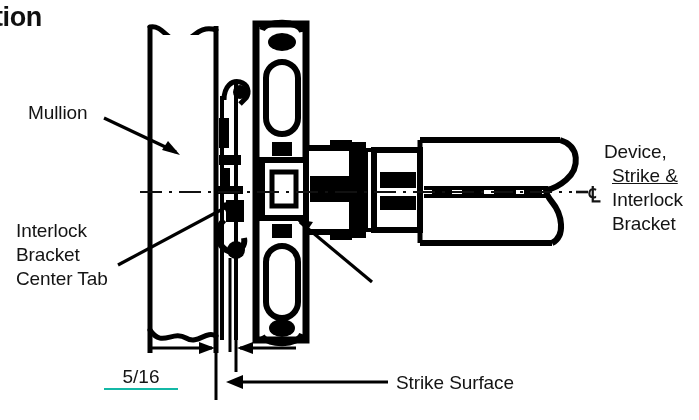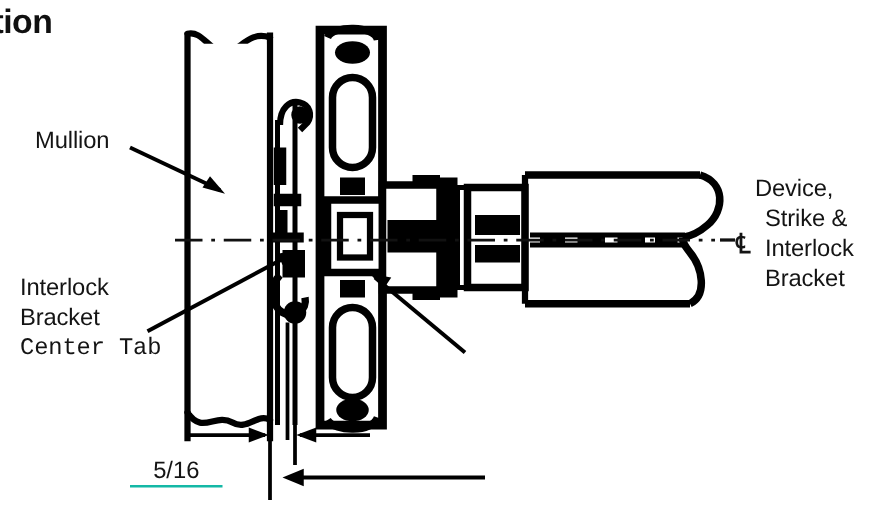--- a/index.html
+++ b/index.html
@@ -202,28 +202,29 @@
 
   </svg>
 
   <div class="title" style="left:-6px; top:2px;">tion</div>
 
   <div class="lbl" style="left:28px; top:101px;">Mullion</div>
 
   <div>
     <div class="lbl" style="left:16px; top:219px;">Interlock</div>
     <div class="lbl" style="left:16px; top:243px;">Bracket</div>
-    <div class="lbl" style="left:16px; top:267px;font-family:Liberation Mono, monospace;">Center Tab</div>
+    <div class="lbl" style="left:16px; top:267px;">Center Tab</div>
   </div>
 
 
+  <div class="lbl" style="left:396px; top:371px;">Strike Surface</div>
 
   <div>
     <div class="lbl" style="left:604px; top:140px;">Device,</div>
-    <div class="lbl" style="left:612px; top:164px;">Strike &amp;</div>
+    <div class="lbl" style="left:612px; top:164px;text-decoration:underline;">Strike &amp;</div>
     <div class="lbl" style="left:612px; top:188px;">Interlock</div>
     <div class="lbl" style="left:612px; top:212px;">Bracket</div>
   </div>
 
   <div class="cl-sym" style="left:588px; top:178px;">℄</div>
 
   <div class="dim" style="left:104px; top:322px; width:74px;">
     <span class="frac-top">5/16</span>
     
   </div>

